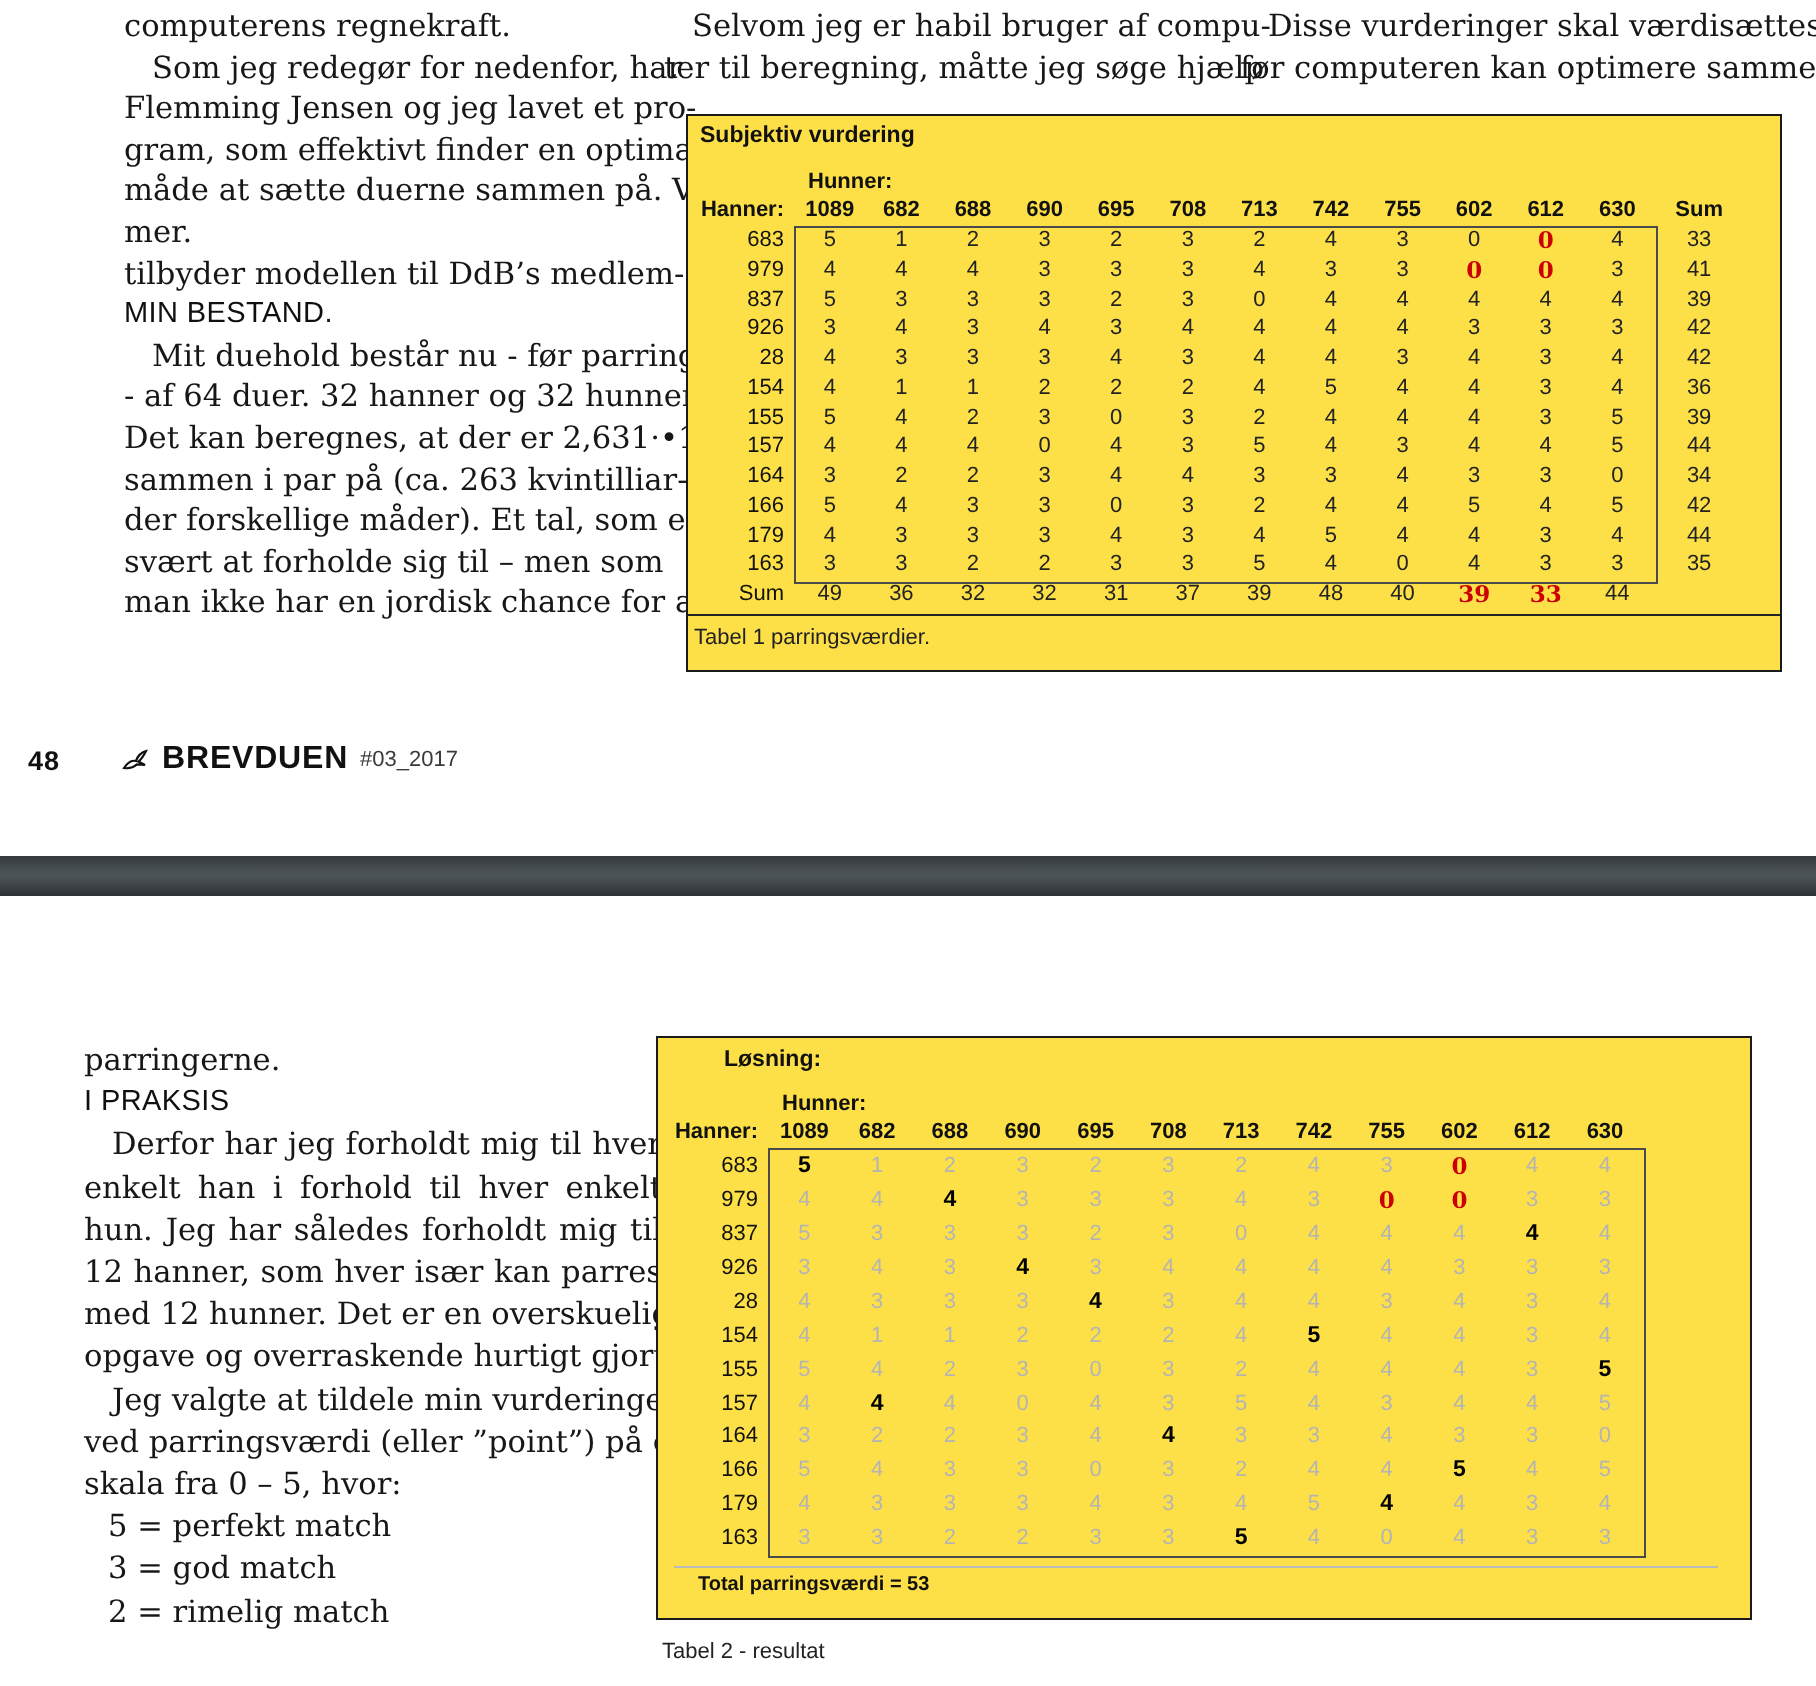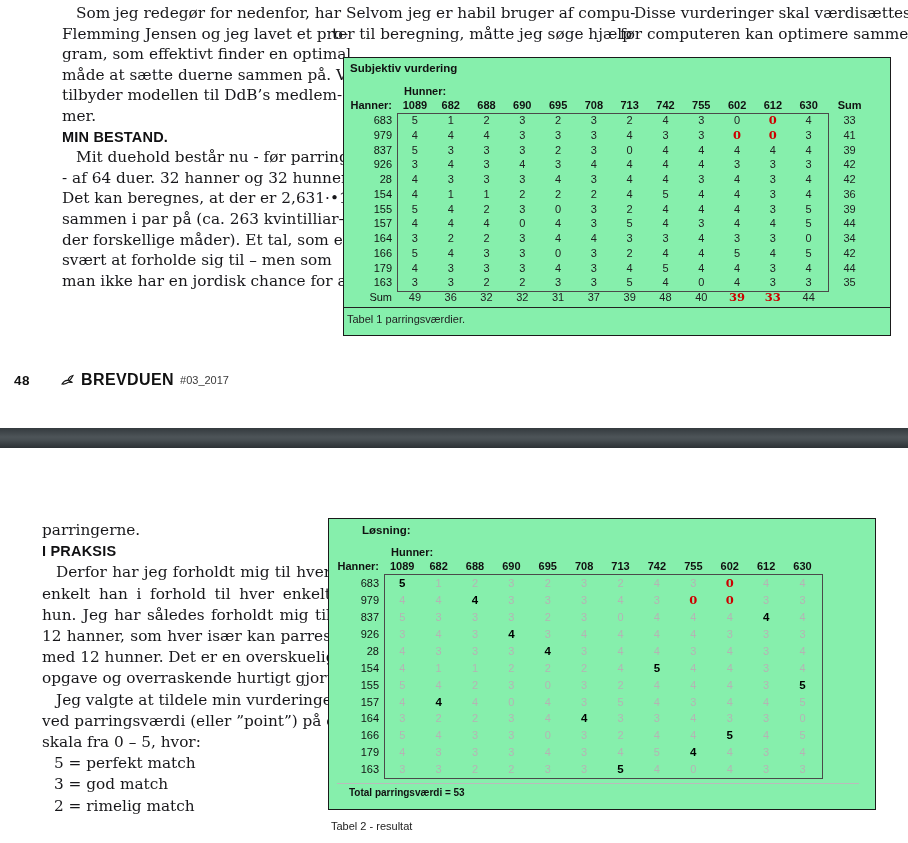--- a/index.html
+++ b/index.html
@@ -10,25 +10,25 @@
   }
   .abs{position:absolute;}
   
   .tcol{font-size:15.3px;line-height:20.6px;color:#17171a;}
   .tcol2{font-size:15.3px;line-height:21.2px;color:#17171a;}
   .tl{text-align:justify;text-align-last:justify;white-space:nowrap;}
   .tl.end{text-align-last:left;}
   .tl.indent{padding-left:14px;}
   .tl.m{padding-left:12px;}
   .tl.heading{
-    font-family:"Liberation Sans",sans-serif;font-weight:bold;
+    font-family:"Liberation Sans",sans-serif;font-weight:normal;
     font-size:14.5px;letter-spacing:.2px;text-align-last:left;color:#101012;
   }
   
-  .figbox{position:absolute;border:1.6px solid #1a1a1a;background:#86efac;}
+  .figbox{position:absolute;border:1.6px solid #1a1a1a;background:#fde047;}
   .fig-title{position:absolute;font-family:"Liberation Sans",sans-serif;font-weight:bold;font-size:11.5px;color:#111;}
   .fig-sub{position:absolute;font-family:"Liberation Sans",sans-serif;font-weight:bold;font-size:11px;color:#111;}
   .grid{position:absolute;display:grid;font-family:"Liberation Sans",sans-serif;font-size:11px;color:#222;}
   #t1-grid{grid-template-columns:48px repeat(12,35.8px) 46px;}
   #t2-grid{grid-template-columns:52px repeat(12,36.4px);}
   .c{display:flex;align-items:center;justify-content:center;}
   #t1-grid .c{height:14.75px;}
   #t2-grid .c{height:16.9px;}
   .c.lab{justify-content:flex-end;padding-right:5px;color:#111;}
   .c.b{font-weight:bold;color:#111;}
@@ -47,26 +47,27 @@
   .mag{font-weight:bold;font-size:16px;letter-spacing:.4px;}
   .issue{font-size:11px;color:#3a3a3a;margin-left:0;}
   
   .sepbar{position:absolute;left:0;top:428px;width:908px;height:20px;
     background:linear-gradient(to bottom,#343a3e 0%,#4d5458 45%,#474e52 60%,#2c3135 100%);}
 </style>
 </head>
 <body>
 
 <div class="abs tcol" style="left:62px;top:3px;width:268px;" id="col-left-1">
+    <div class="tl end">computerens regnekraft.</div>
     <div class="tl indent">Som jeg redegør for nedenfor, har</div>
     <div class="tl">Flemming Jensen og jeg lavet et pro-</div>
     <div class="tl">gram, som effektivt finder en optimal</div>
     <div class="tl">måde at sætte duerne sammen på. Vi</div>
+    <div class="tl end">mer.</div>
     <div class="tl">tilbyder modellen til DdB’s medlem-</div>
-    <div class="tl end">mer.</div>
     <div class="tl heading">MIN BESTAND.</div>
     <div class="tl indent">Mit duehold består nu - før parring</div>
     <div class="tl">- af 64 duer. 32 hanner og 32 hunner.</div>
     <div class="tl">Det kan beregnes, at der er 2,631·•10³⁵</div>
     <div class="tl">sammen i par på (ca. 263 kvintilliar-</div>
     <div class="tl">der forskellige måder). Et tal, som er</div>
     <div class="tl">svært at forholde sig til – men som</div>
     <div class="tl">man ikke har en jordisk chance for at</div>
   </div>
 

